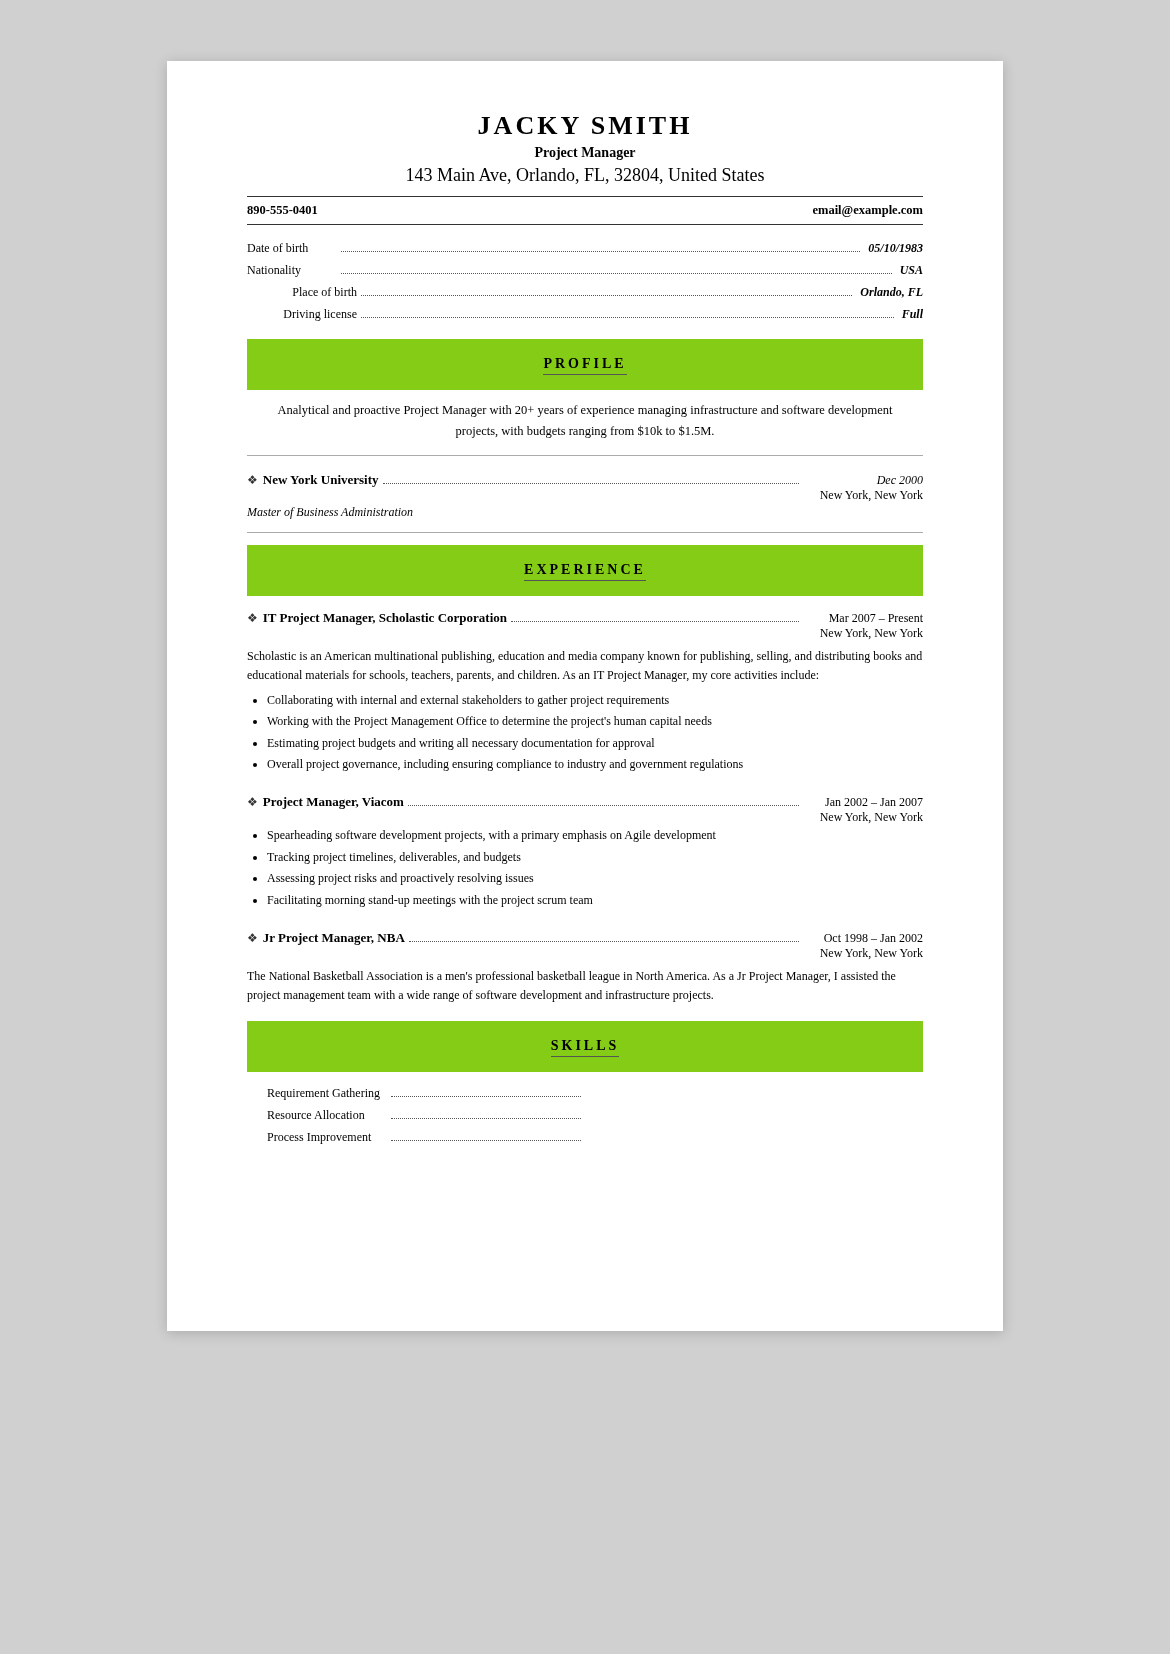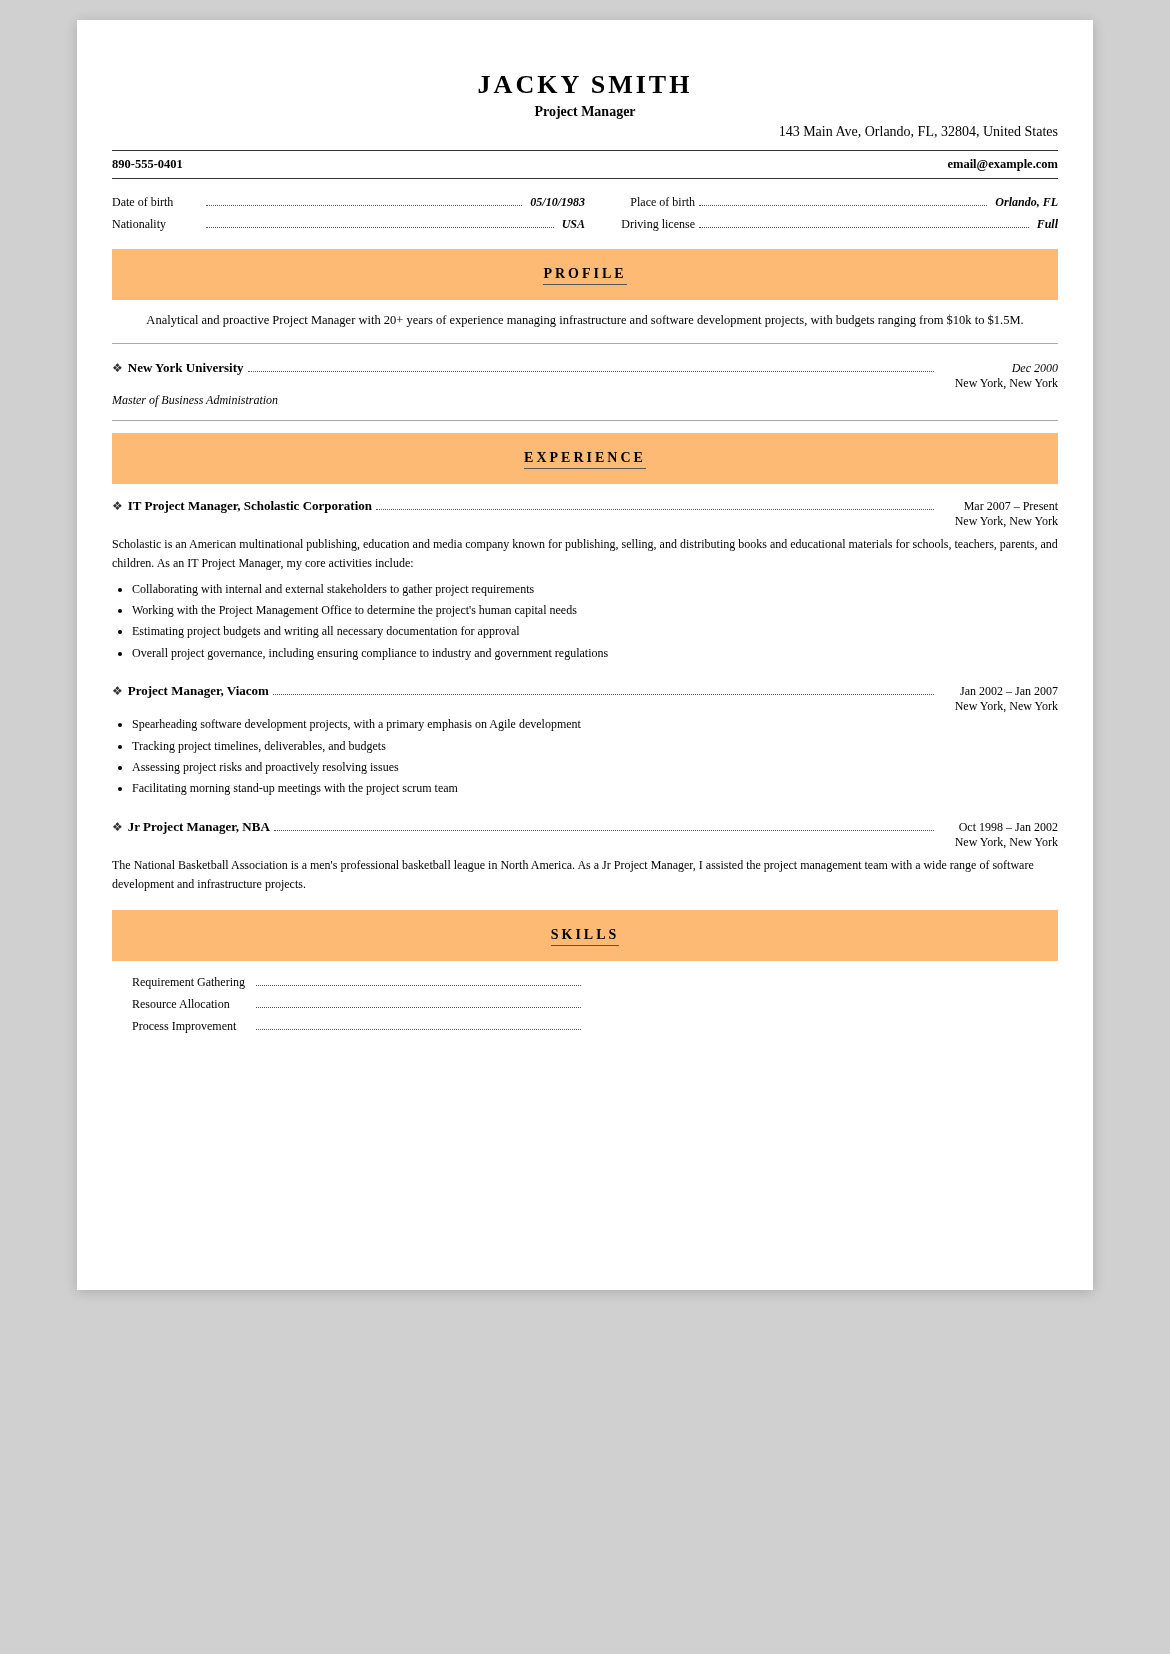--- a/index.html
+++ b/index.html
@@ -6,59 +6,59 @@
     body {
       background: #d0d0d0;
       display: flex;
       justify-content: center;
       align-items: flex-start;
       padding: 20px;
       font-family: Georgia, 'Times New Roman', serif;
     }
     .resume {
       background: #fff;
-      width: 1016px;
+      width: 836px;
       min-height: 1270px;
-      padding: 50px 35px;
+      padding: 50px 80px;
       box-shadow: 0 2px 12px rgba(0,0,0,0.18);
+      margin-top: 41px;
     }
     .header {
       text-align: center;
       margin-bottom: 10px;
     }
     .header-name {
       font-size: 26px;
       font-weight: bold;
       letter-spacing: 3px;
       text-transform: uppercase;
       margin-bottom: 4px;
     }
     .header-title {
       font-size: 14px;
       font-weight: bold;
       margin-bottom: 4px;
     }
     .header-address {
-      font-size: 14px;
+      font-size: 18px;
       margin-bottom: 8px;
-      text-align: right;
     }
     .contact-row {
       display: flex;
       justify-content: space-between;
       font-size: 12.5px;
       font-weight: bold;
       border-top: 1.5px solid #333;
       border-bottom: 1.5px solid #333;
       padding: 6px 0;
       margin-bottom: 12px;
     }
     .info-grid {
       display: grid;
-      grid-template-columns: 1fr 1fr;
+      grid-template-columns: 1fr;
       gap: 0;
       margin-bottom: 14px;
       font-size: 12px;
     }
     .info-row {
       display: flex;
       align-items: baseline;
       padding: 3px 0;
     }
     .info-label {
@@ -76,21 +76,21 @@
       font-style: italic;
       font-weight: bold;
       white-space: nowrap;
       padding-left: 4px;
     }
     .section-header {
       text-align: center;
       margin: 10px 0 10px 0;
     }
     .section-header-bg {
-      background: #fdba74;
+      background: #84cc16;
       padding: 5px 0;
       margin-bottom: 10px;
     }
     .section-title {
       font-size: 14px;
       font-weight: bold;
       letter-spacing: 3px;
       text-transform: uppercase;
       border-bottom: 1.5px solid #555;
       display: inline-block;

